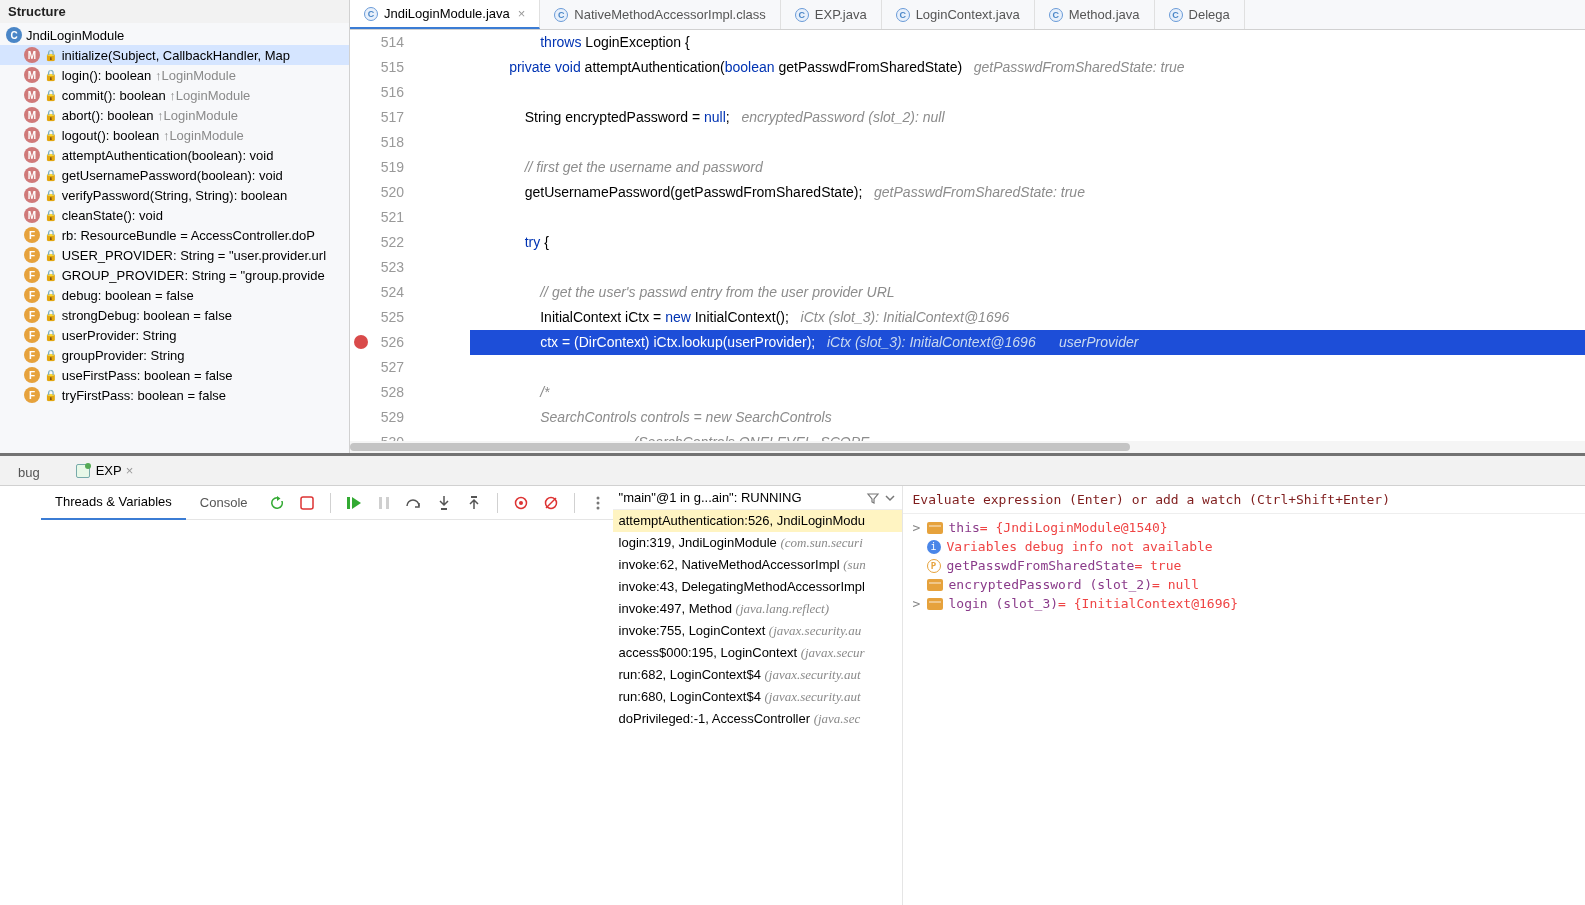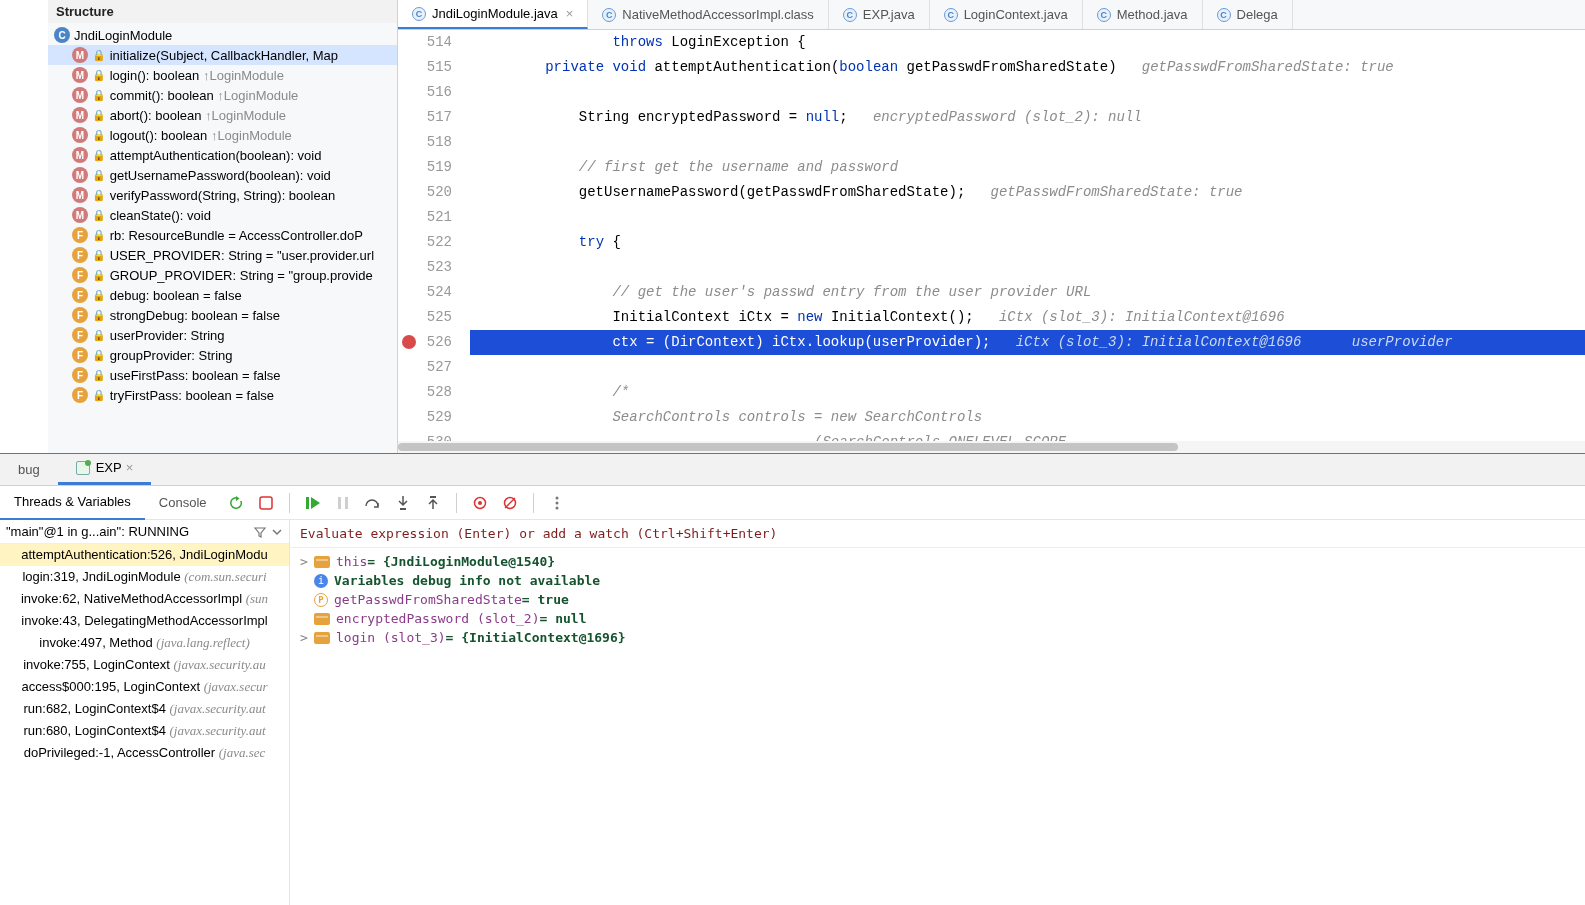--- a/index.html
+++ b/index.html
@@ -1,80 +1,80 @@
 <!DOCTYPE html>
 <html><head>
 <meta charset="utf-8">
 <style>
 * { margin:0; padding:0; box-sizing:border-box; }
 body { font-family:-apple-system,BlinkMacSystemFont,"Segoe UI",sans-serif; font-size:13px; color:#000; background:#fff; overflow:hidden; width:1585px; height:905px; }
 .layout { display:flex; flex-direction:column; height:905px; }
 .top { display:flex; height:453px; }
-.structure-panel { width:350px; background:#f7f8fa; border-right:1px solid #d1d1d1; overflow:hidden;margin-left:48px; }
+.structure-panel { width:350px; background:#f7f8fa; border-right:1px solid #d1d1d1; overflow:hidden; }
 .structure-title { padding:4px 8px; font-weight:600; color:#222; background:#f2f2f2; }
 .structure-list { padding:2px 0; }
 .str-item { display:flex; align-items:center; padding:2px 6px; white-space:nowrap; overflow:hidden; cursor:pointer; }
 .str-item.selected { background:#d5e5ff; }
 .str-item .ico { width:16px; height:16px; border-radius:8px; display:inline-flex; align-items:center; justify-content:center; font-size:10px; font-weight:700; color:#fff; margin-right:4px; flex-shrink:0; }
 .ico-c { background:#4a86c7; }
 .ico-m { background:#d07a7a; }
 .ico-f { background:#e6a23c; }
 .ico-lock { font-size:11px; color:#999; margin-right:4px; }
 .str-text { color:#000; }
 .str-text .inh { color:#8a8a8a; }
 .editor { flex:1; display:flex; flex-direction:column; background:#fff; }
 .tabs { display:flex; height:30px; border-bottom:1px solid #d1d1d1; background:#f7f8fa; align-items:stretch; overflow:hidden; }
 .tab { display:flex; align-items:center; padding:0 14px; border-right:1px solid #e0e0e0; color:#555; white-space:nowrap; cursor:pointer; }
 .tab.active { background:#fff; border-bottom:2px solid #3b7cd4; color:#000; }
 .tab .cicon { width:14px; height:14px; border-radius:7px; background:#e8f0fb; border:1px solid #6a9bd8; margin-right:6px; display:inline-flex; align-items:center; justify-content:center; font-size:9px; color:#4a86c7; font-weight:700; }
 .tab .xclose { margin-left:8px; color:#999; }
-.code { flex:1; display:flex; font-family:Liberation Mono, monospace; font-size:14px; line-height:25px; position:relative; overflow:hidden; }
+.code { flex:1; display:flex; font-family:Liberation Sans, sans-serif; font-size:14px; line-height:25px; position:relative; overflow:hidden;gap:48px; }
 .gutter { width:72px; text-align:right; color:#999; padding-right:18px; background:#fff; -webkit-user-select:none; user-select:none; }
 .gutter .ln { height:25px; position:relative; }
 .breakpoint { position:absolute; left:4px; top:5px; width:14px; height:14px; border-radius:7px; background:#d94a4a; }
 .code-body { flex:1; position:relative; }
 .cline { height:25px; white-space:pre; padding-left:8px; }
 .cline.hl { background:#1d4ed8; color:#fff; }
 .kw { color:#0033b3; }
 .cm { color:#8c8c8c; font-style:italic; }
 .hint { color:#8c8c8c; font-style:italic; }
 .cline.hl .hint { color:#c9d9f0; }
-.mid { height:32px; background:#f2f2f2; border-top:1px solid #737373; display:flex; align-items:flex-end; }
+.mid { height:32px; background:#f2f2f2; border-top:3px solid #737373; display:flex; align-items:flex-start; }
 .mid .dbg-tab { padding:0 18px; height:32px; display:flex; align-items:center; color:#555; cursor:pointer; }
 .mid .dbg-tab.active { border-bottom:3px solid #3b7cd4; color:#000; }
 .mid .dbg-tab .dicon { width:14px; height:14px; border:1px solid #7aa; border-radius:2px; margin-right:6px; background:#e8f8e8; position:relative; }
 .mid .dbg-tab .dicon .dot { position:absolute; width:6px; height:6px; background:#5a5; border-radius:3px; top:-2px; right:-2px; }
 .mid .xclose { color:#999; margin-left:4px; }
-.bottom { flex:1; display:flex; flex-direction:column; background:#fff; border-top:1px solid #d1d1d1; }
+.bottom { flex:1; display:flex; background:#fff; border-top:1px solid #d1d1d1;padding-left:41px; }
 .toolbar { height:34px; display:flex; align-items:center; border-bottom:1px solid #e5e5e5; }
 .toolbar .left-tabs { display:flex; height:34px; }
 .toolbar .ttab { padding:0 14px; display:flex; align-items:center; color:#555; cursor:pointer; }
 .toolbar .ttab.active { border-bottom:2px solid #3b7cd4; color:#000; }
 .toolbar .sep { width:1px; height:20px; background:#d1d1d1; margin:0 8px; }
 .toolbar .btn { width:22px; height:22px; margin:0 4px; display:flex; align-items:center; justify-content:center; cursor:pointer; border-radius:3px; }
 .dbg-content { flex:1; display:flex; overflow:hidden; }
 .frames { width:290px; border-right:1px solid #e5e5e5; overflow:hidden; }
 .frames-head { display:flex; align-items:center; padding:4px 6px; border-bottom:1px solid #eee; }
 .frames-head .fh-text { flex:1; white-space:nowrap; overflow:hidden; }
 .frames-list { }
-.frame { padding:3px 6px; white-space:nowrap; overflow:hidden; cursor:pointer;text-align:center; }
+.frame { padding:3px 6px; white-space:nowrap; overflow:hidden; cursor:pointer; }
 .frame.sel { background:#fff4c2; }
 .frame .pkg { color:#8a8a8a; font-style:italic;font-family:Liberation Serif, serif; }
 .vars { flex:1; display:flex; flex-direction:column; }
 .eval { padding:6px 10px; color:#7f1d1d; font-family:Menlo,Consolas,monospace; font-size:13px; border-bottom:1px solid #eee; }
 .varlist { padding:4px 6px; font-family:Menlo,Consolas,monospace; font-size:13px; }
 .vrow { display:flex; align-items:center; padding:2px 4px; }
 .vrow .arrow { width:14px; color:#888; }
 .vrow .vico { width:16px; height:12px; margin-right:6px; display:inline-block; }
 .vico-obj { background:linear-gradient(#e6a23c,#e6a23c); border-radius:2px; position:relative; }
 .vico-obj:before { content:""; position:absolute; top:3px; left:2px; right:2px; height:2px; background:#fff6; }
 .vico-info { width:14px; height:14px; border-radius:7px; background:#4a86e8; color:#fff; font-size:10px; display:flex; align-items:center; justify-content:center; margin-right:6px; }
 .vico-p { width:14px; height:14px; border-radius:7px; background:#fff; border:1.5px solid #e6a23c; color:#e6a23c; font-weight:700; font-size:9px; display:flex; align-items:center; justify-content:center; margin-right:6px; }
 .vname { color:#8a3b8a; }
-.vval { color:#14532d;font-weight:bold; }
+.vval { color:#ef4444; }
 .scrollbar-h { position:absolute; bottom:0; left:0; right:0; height:12px; background:#f5f5f5; }
 .scrollbar-h .thumb { position:absolute; height:8px; top:2px; background:#c4c4c4; border-radius:4px; }
 svg { display:block; }
 </style>
 </head>
 <body>
 
 <div class="layout">
   <div class="top">
     <div class="structure-panel">

